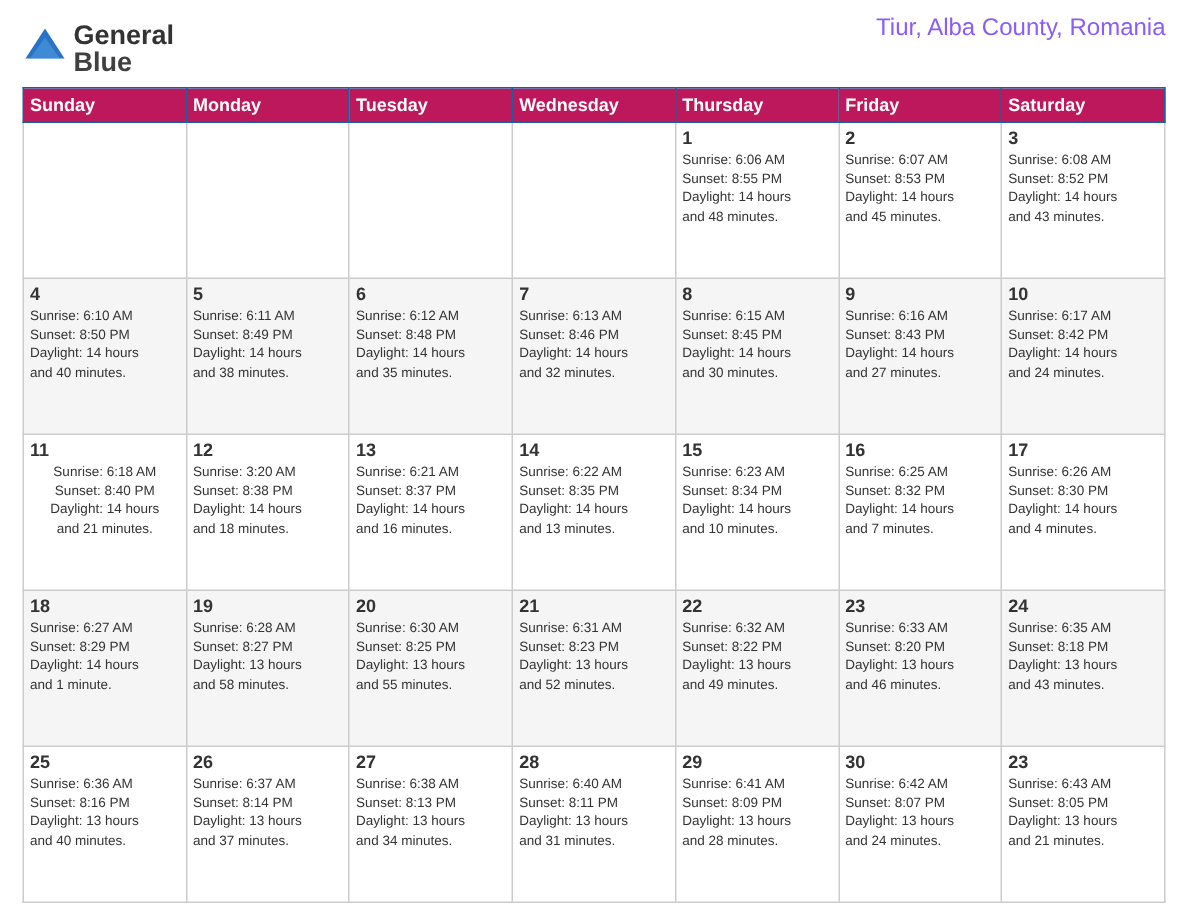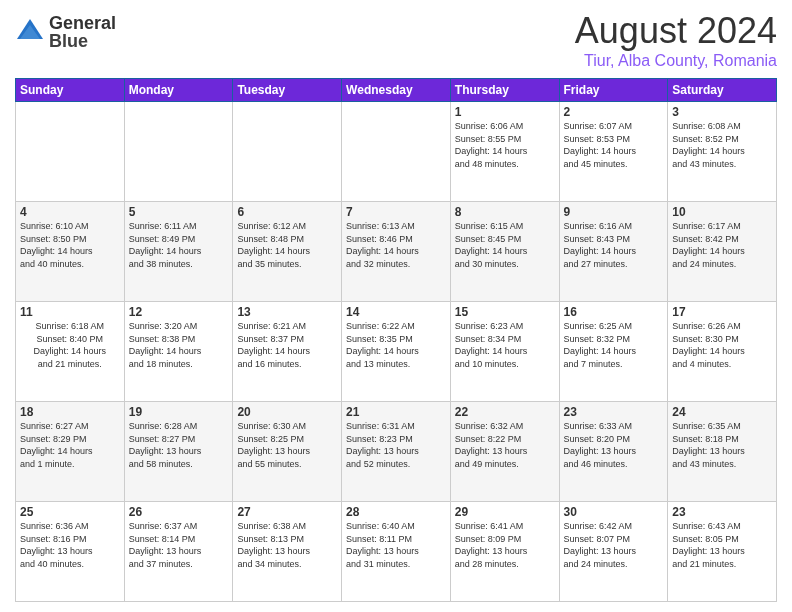--- a/index.html
+++ b/index.html
@@ -61,21 +61,21 @@
       font-size: 16px;
       color: #8b5cf6;
     }
     .calendar {
       flex: 1;
       border-collapse: collapse;
       width: 100%;
       table-layout: fixed;
     }
     .calendar th {
-      background: #6d28d9;
+      background: #be185d;
       color: white;
       font-size: 12px;
       font-weight: bold;
       padding: 4px 4px;
       text-align: left;
       border: 1px solid #1a5fa0;
     }
     .calendar td {
       border: 1px solid #ccc;
       vertical-align: top;
@@ -113,21 +113,20 @@
       <svg class="logo-icon" viewBox="0 0 30 30">
         <polygon points="15,2 28,22 2,22" fill="#2673c8"></polygon>
         <polygon points="15,8 25,22 5,22" fill="#5aa0e0" opacity="0.5"></polygon>
       </svg>
       <div class="logo-text">
         <span class="logo-general">General</span>
         <span class="logo-blue">Blue</span>
       </div>
     </div>
     <div class="title-block">
-      <div class="month-title">August 2024</div>
       <div class="location">Tiur, Alba County, Romania</div>
     </div>
   </div>
 
   <table class="calendar">
     <thead>
       <tr>
       <th>Sunday</th>
           <th>Monday</th>
           <th>Tuesday</th>

